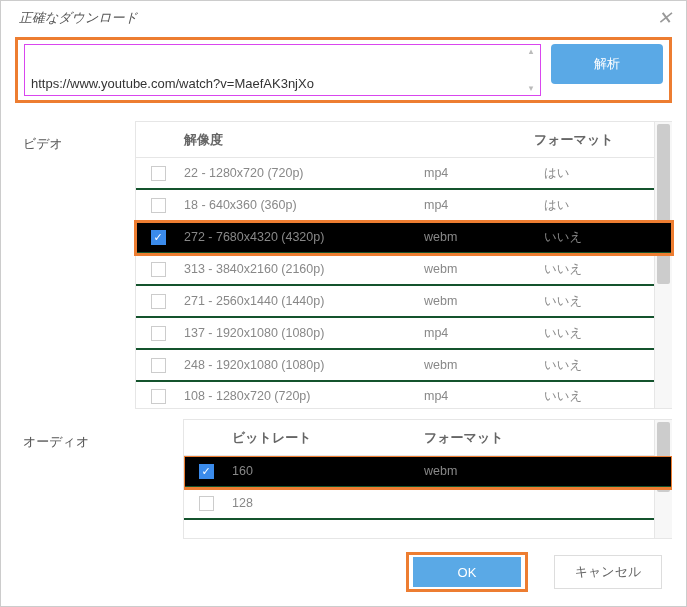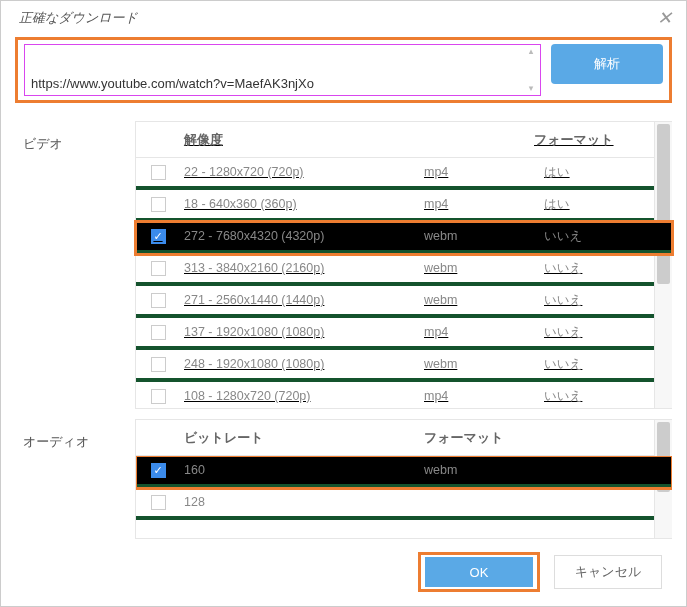--- a/index.html
+++ b/index.html
@@ -15,30 +15,30 @@
   .section { display: flex; margin: 18px 14px 0 22px; }
   .section-label { width: 112px; font-size: 13px; color: #555; padding-top: 14px; }
   .table-wrap { flex: 1; border: 1px solid #e6e6e6; border-right: none; position: relative; }
   .scrollbar { position: absolute; right: 0; top: 0; bottom: 0; width: 18px; border-left: 1px solid #e6e6e6; background: #f7f7f7; }
   .thumb { position: absolute; left: 2px; right: 2px; background: #ccc; border-radius: 2px; }
   .thead { display: flex; align-items: center; height: 36px; border-bottom: 1px solid #e6e6e6; font-size: 13px; color: #666; font-weight: 600; padding-right: 18px; }
   .col-chk { width: 44px; display: flex; justify-content: center; }
   .col-res { flex: 1; padding-left: 4px; }
   .col-fmt { width: 120px; }
   .col-aud { width: 110px; }
-  .row { display: flex; align-items: center; height: 32px; border-bottom: 4px solid #14532d; font-size: 12.5px; color: #888; padding-right: 18px; }
+  .row { display: flex; align-items: center; height: 32px; border-bottom: 2px solid #14532d; font-size: 12.5px; color: #888; padding-right: 18px; }
   .row.selected { background: #000000; }
   .row.highlight { outline: 3px solid #ed7d31; outline-offset: -1px; position: relative; z-index: 2; }
   .row.last { border-bottom: none; height: 28px; }
   .chk { width: 15px; height: 15px; border: 1px solid #ccc; background: #fff; display: inline-flex; align-items: center; justify-content: center; }
   .chk.checked { background: #3b8beb; border-color: #3b8beb; }
   .chk.checked::after { content: "✓"; color: #fff; font-size: 11px; line-height: 1; }
   .audio-table .thead { height: 36px; }
   .audio-clip { overflow: hidden; height: 140px; }
-  .footer { position: absolute; bottom: 14px; right: 24px; display: flex; gap: 14px; align-items: center; }
+  .footer { position: absolute; bottom: 14px; right: 24px; display: flex; gap: 26px; align-items: center; }
   .ok-wrap { border: 3px solid #ed7d31; padding: 2px 4px; }
   .ok-btn { width: 108px; height: 30px; background: #5aa9e6; color: #fff; border: none; font-size: 13px; cursor: pointer; }
   .cancel-btn { width: 108px; height: 34px; background: #fff; color: #666; border: 1px solid #ddd; font-size: 13px; cursor: pointer; }
 </style>
 </head>
 <body>
 
 <div class="titlebar">
   <span>正確なダウンロード</span>
   <span class="close-x">✕</span>
@@ -50,21 +50,21 @@
     <div class="spin">
         <span>▴</span>
         <span>▾</span>
       </div>
   </div>
   <button class="analyze-btn">解析</button>
 </div>
 
 <div class="section">
   <div class="section-label">ビデオ</div>
-  <div class="table-wrap" style="height:288px;text-decoration:underline;">
+  <div class="table-wrap" style="height:288px;">
     <div class="thead">
       <div class="col-chk"></div>
       <div class="col-res">解像度</div>
       <div class="col-fmt">フォーマット</div>
     </div>
     <div id="video-rows">
         <div class="row">
           <div class="col-chk">
             <span class="chk"></span>
           </div>
@@ -128,21 +128,21 @@
           <div class="col-fmt">mp4</div>
           <div class="col-aud">いいえ</div>
         </div>
       </div>
     <div class="scrollbar">
         <div class="thumb" style="top:2px;height:160px;"></div>
       </div>
   </div>
 </div>
 
-<div class="section" style="margin-top:10px;">
+<div class="section" style="margin-top:10px;gap:48px;">
   <div class="section-label">オーディオ</div>
   <div class="table-wrap audio-table" style="height:120px;">
     <div class="thead">
       <div class="col-chk"></div>
       <div class="col-res">ビットレート</div>
       <div class="col-fmt" style="width:230px;">フォーマット</div>
     </div>
     <div id="audio-rows" class="audio-clip">
         <div class="row selected highlight">
           <div class="col-chk">

